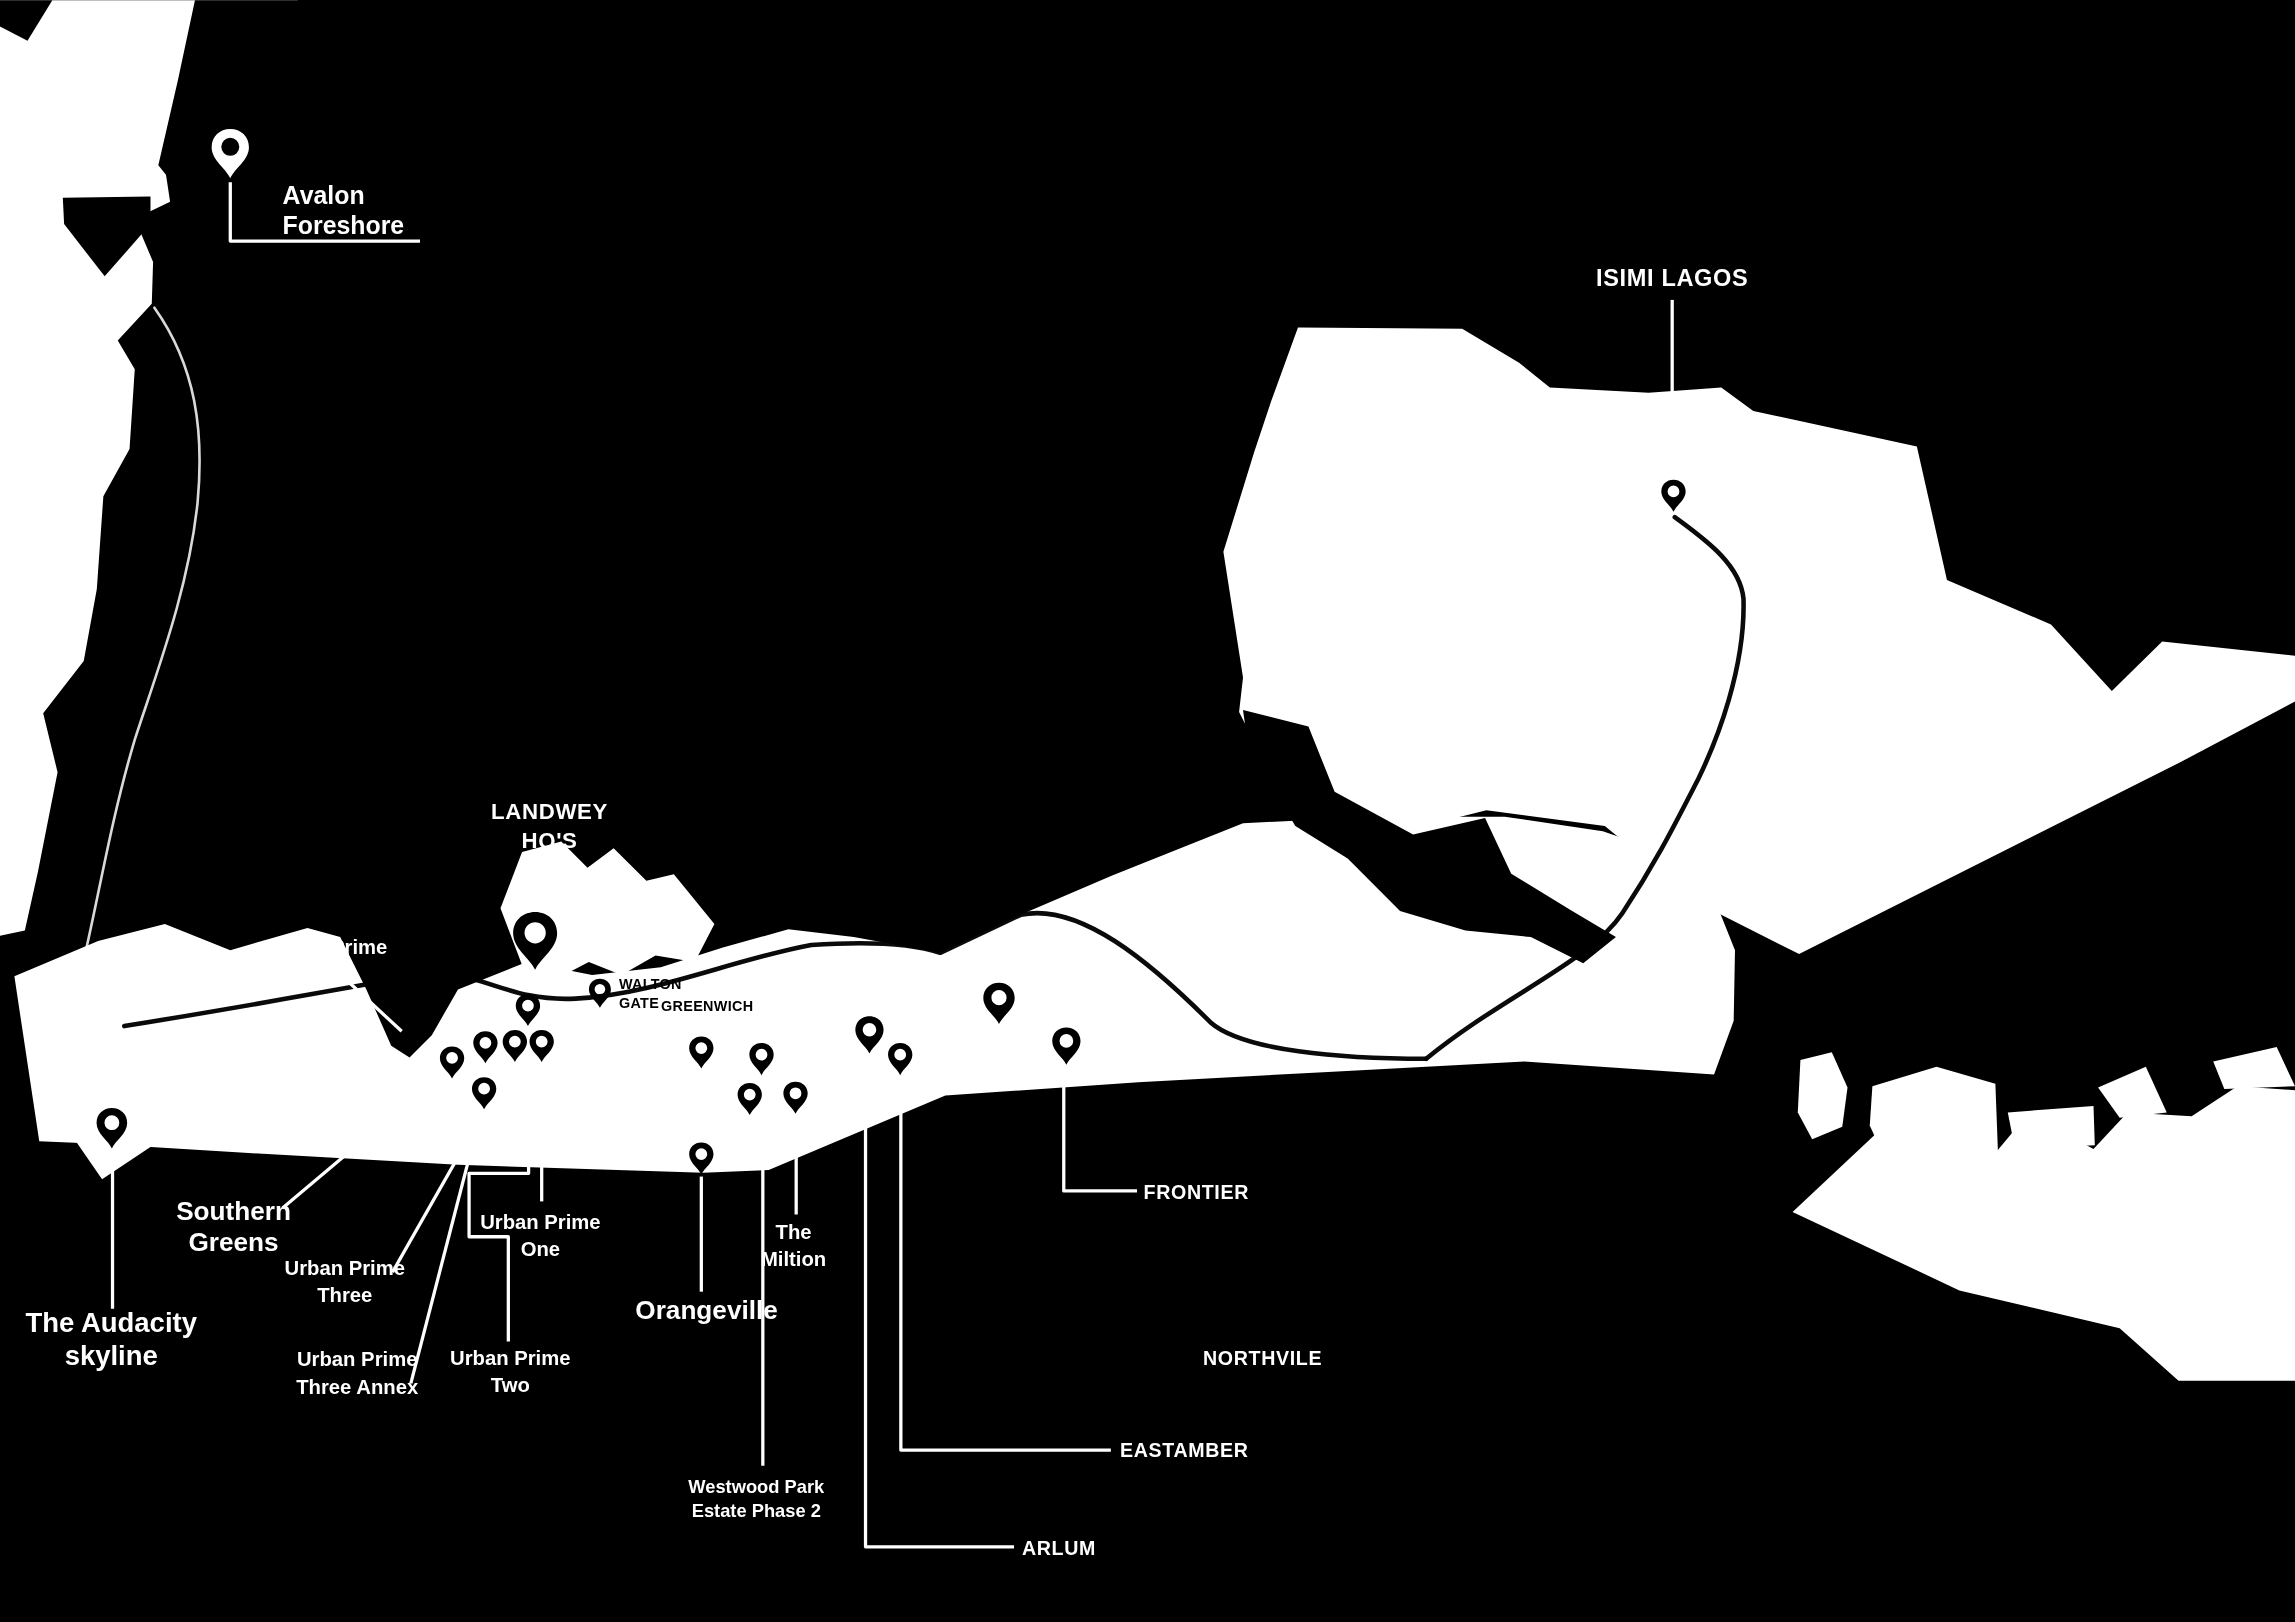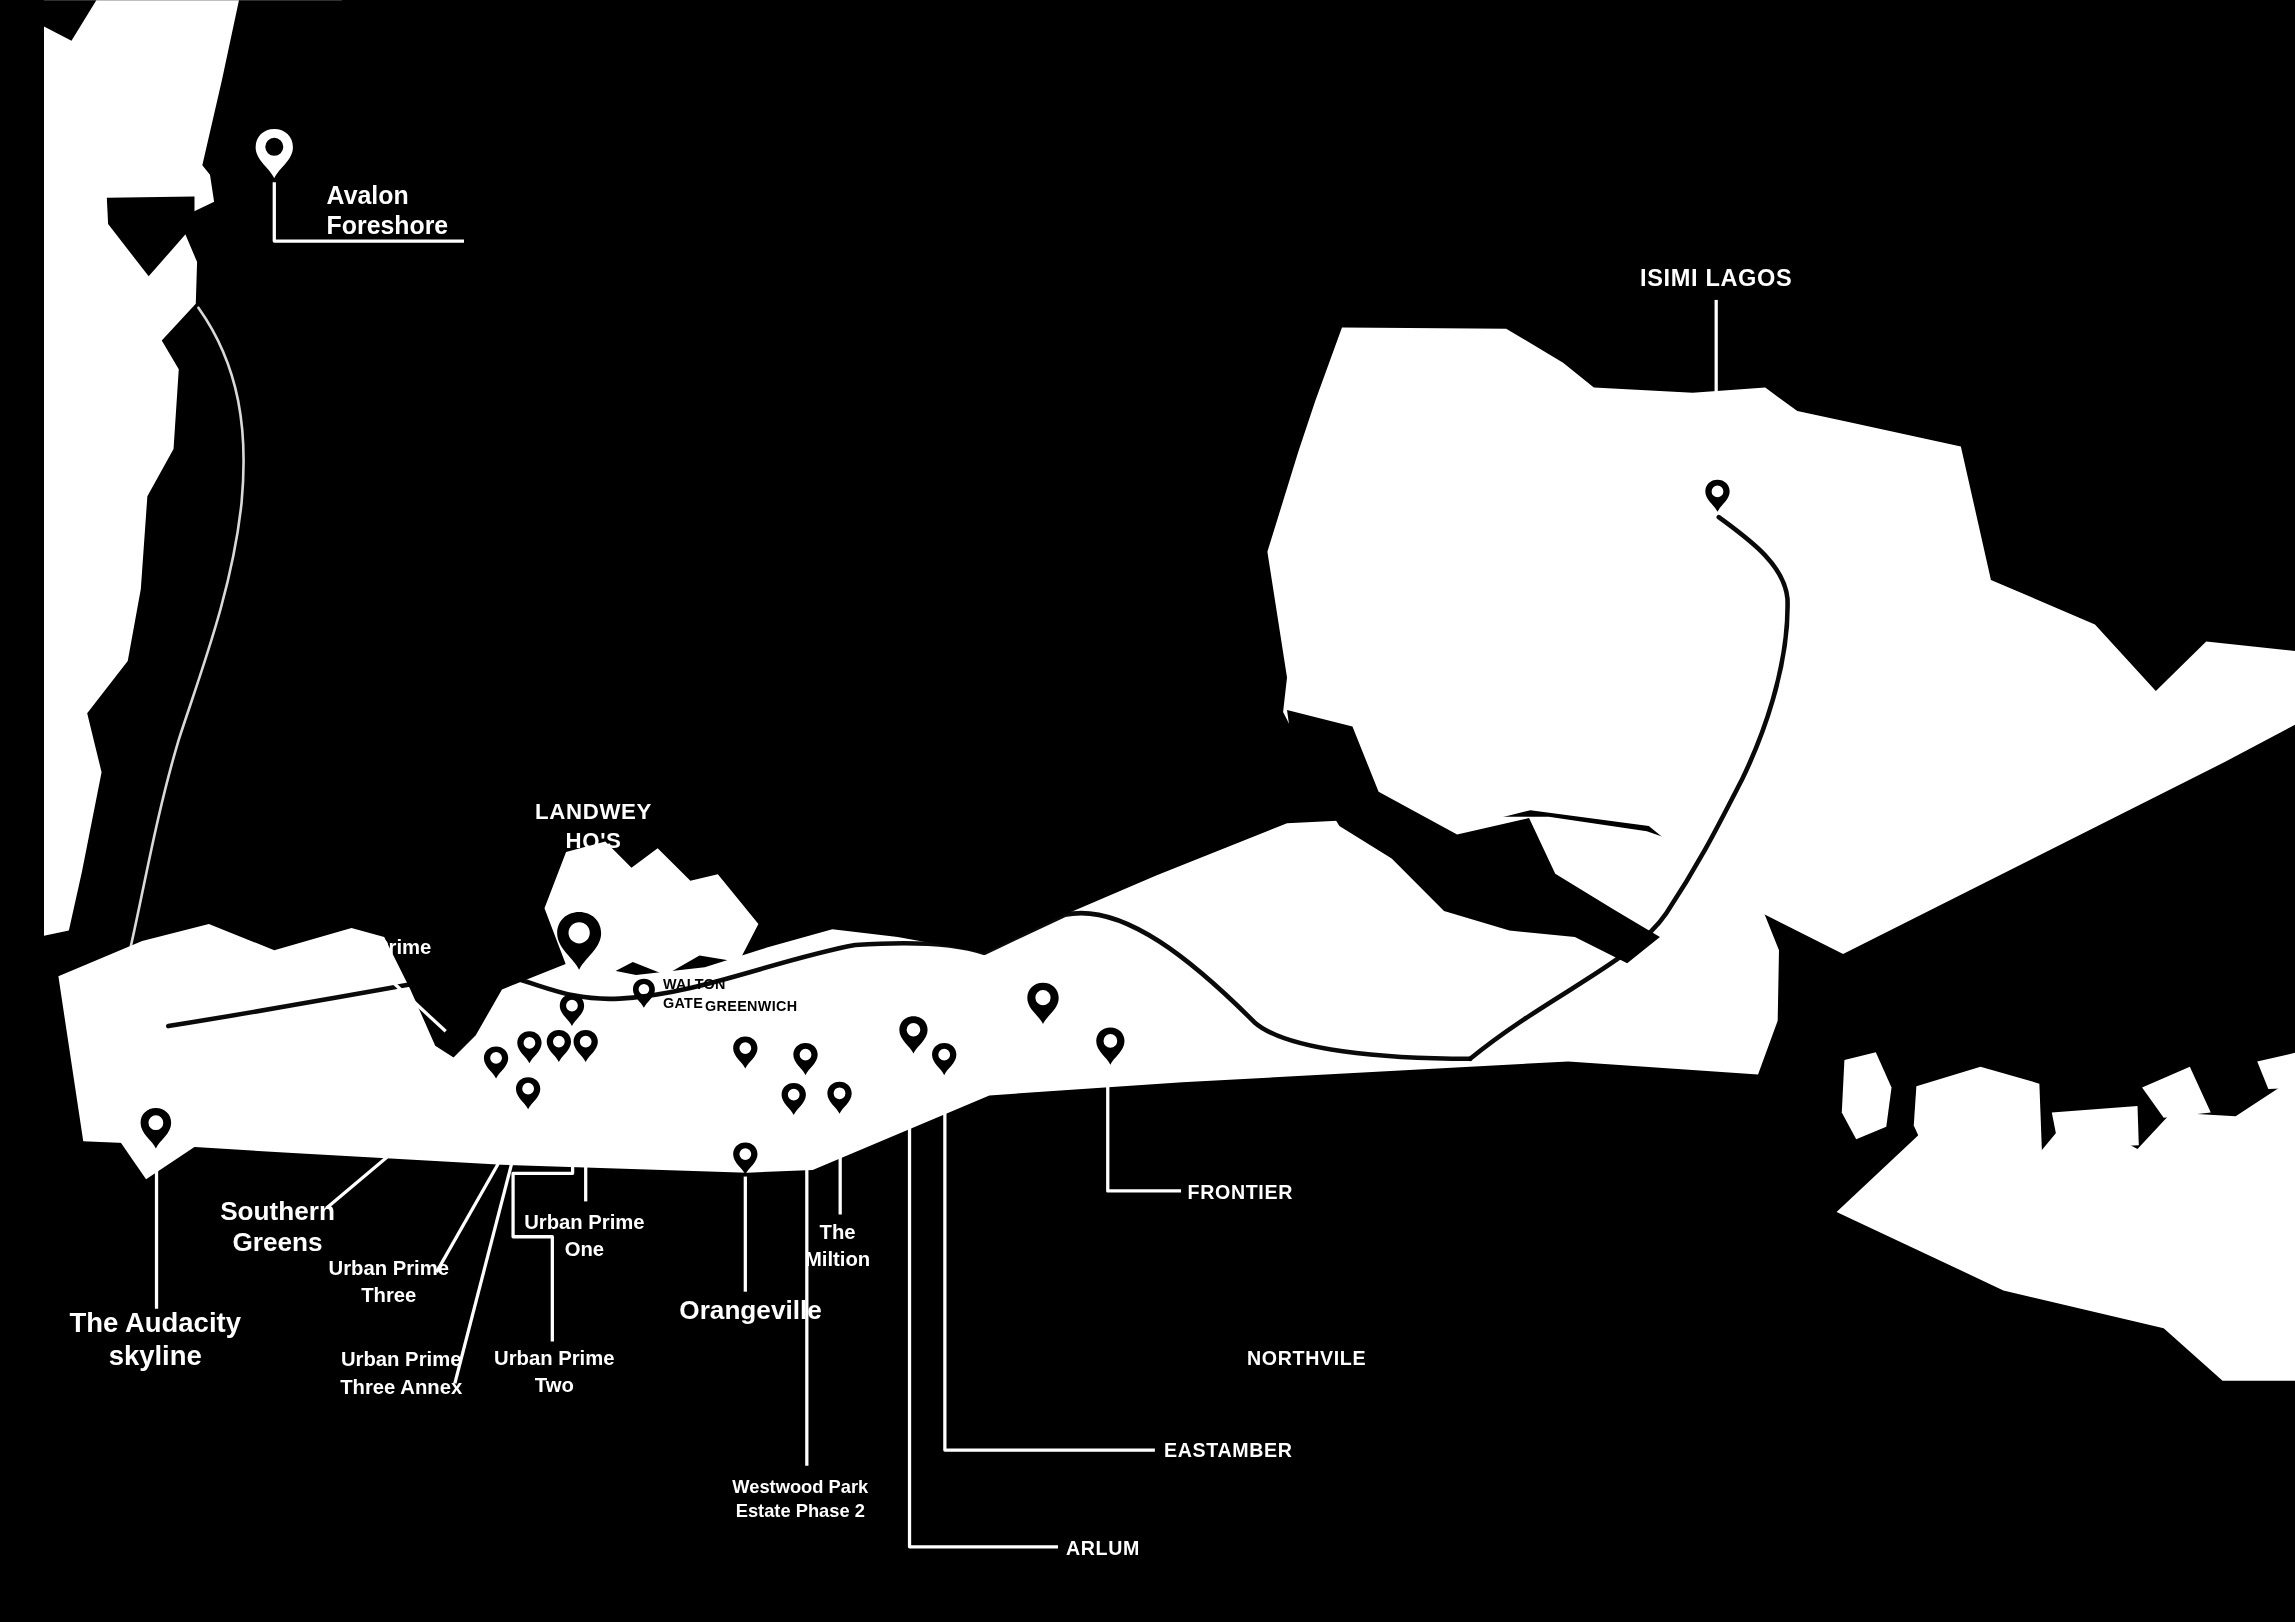--- a/index.html
+++ b/index.html
@@ -1,17 +1,17 @@
 <!DOCTYPE html>
 <html style="font-size:10.5px"><head>
 <meta charset="utf-8">
 <style>
   html,body{margin:0;padding:0;background:#000;}
   body{width:2295px;height:1623px;overflow:hidden;}
-  #map-wrap{position:relative;width:1870px;height:1623px;margin-left:44px;}
+  #map-wrap{position:relative;width:1870px;height:1623px;}
   svg{display:block;}
   .label{font-family:"Liberation Sans","DejaVu Sans",sans-serif;font-weight:700;}
   .leader{fill:none;stroke:#ffffff;stroke-width:5;stroke-linejoin:round;}
   .land{fill:#ffffff;stroke:none;}
   .water-overlay{fill:#000000;stroke:none;}
   .road{fill:none;stroke:#000000;stroke-width:7;stroke-linecap:round;stroke-linejoin:round;opacity:.96;}
   .creek{fill:none;stroke:#ffffff;stroke-width:4;stroke-linecap:round;opacity:.85;}
   [data-interactable="true"]{cursor:pointer;}
 </style>
 </head>

